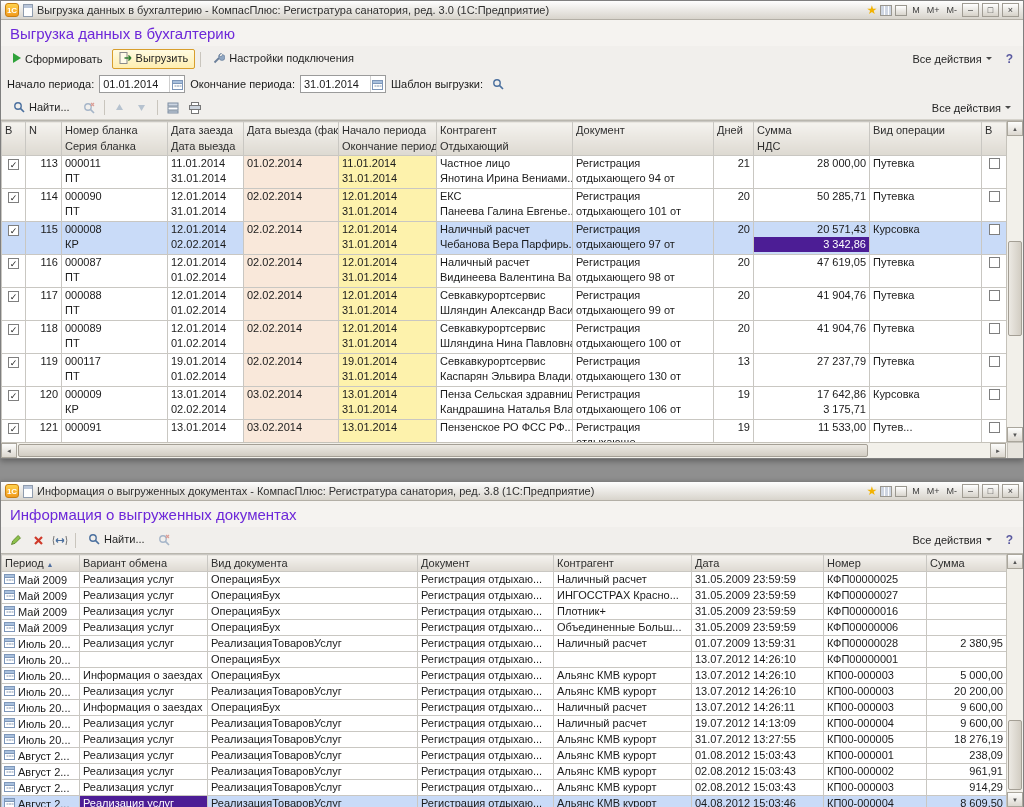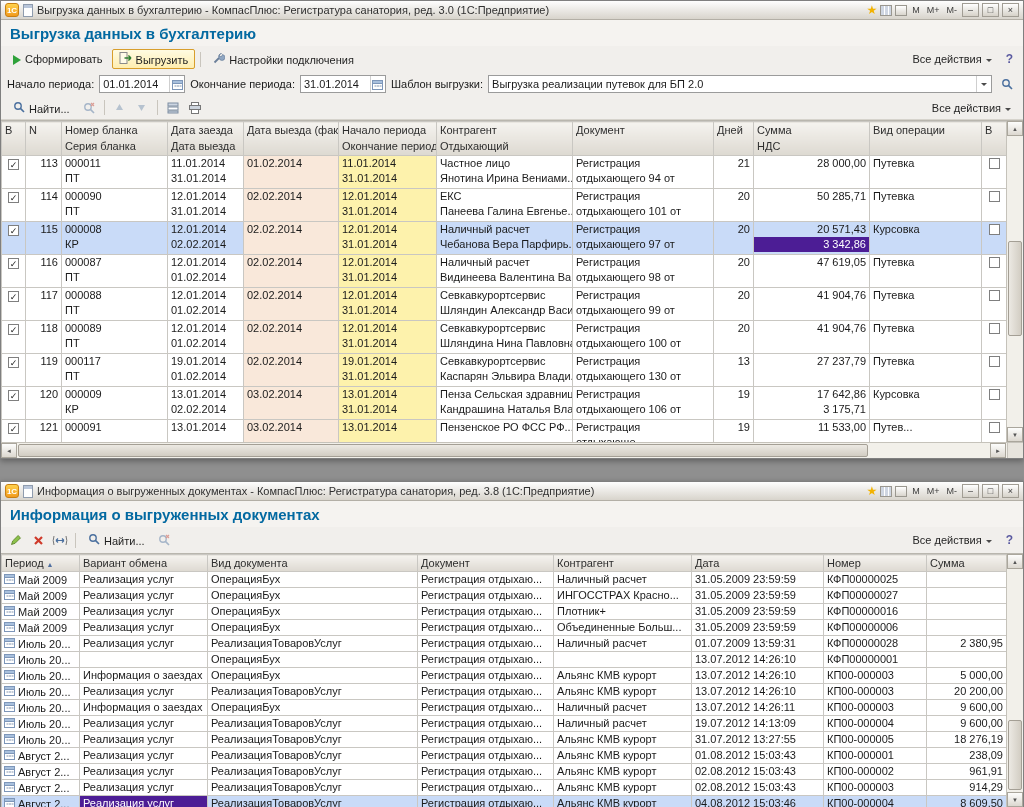--- a/index.html
+++ b/index.html
@@ -15,25 +15,25 @@
   .formicon{width:10px;height:13px;flex:0 0 auto;background:#fff;border:1px solid #8f9cae;box-shadow:inset 0 3px 0 #b9c6da;}
   .title{font-size:11px;color:#2f2f2f;white-space:nowrap;overflow:hidden;}
   .winbtns{margin-left:auto;display:flex;align-items:center;gap:3px;flex:0 0 auto;}
   .star{color:#f2b200;font-size:12px;line-height:12px;}
   .svcicon{width:12px;height:11px;border:1px solid #9a978f;background:linear-gradient(#fff,#d9d5cd);display:inline-block;}
   .svcicon.grid{background:repeating-linear-gradient(90deg,#cfd6e2 0 3px,#ffffff 3px 4px);}
   .mbtn{font-size:9px;color:#3c3c3c;padding:0 2px;}
   .wbtn{width:17px;height:14px;border:1px solid #a19d94;background:linear-gradient(#ffffff,#d6d2c9);font-size:9px;line-height:12px;text-align:center;color:#3c3c3c;}
 
   .heading{height:26px;display:flex;align-items:center;padding:0 9px;background:#f5f3f0;}
-  .heading span{font-size:15px;font-weight:bold;color:#0369a1;white-space:nowrap;}
+  .heading span{font-size:15px;font-weight:normal;color:#6d28d9;white-space:nowrap;}
 
   .cmdbar,.findbar{height:26px;display:flex;align-items:center;gap:2px;padding:0 5px;background:#f1efec;}
   .findbar{height:24px;border-bottom:1px solid #d6d3cc;}
-  .tbtn{display:flex;align-items:flex-end;gap:4px;padding:2px 6px;border:1px solid transparent;border-radius:2px;font-size:11px;color:#1f1f1f;white-space:nowrap;}
+  .tbtn{display:flex;align-items:flex-start;gap:4px;padding:2px 6px;border:1px solid transparent;border-radius:2px;font-size:11px;color:#1f1f1f;white-space:nowrap;}
   .tbtn.hl{background:linear-gradient(#fffbe2,#ffeeb0);border-color:#d89e2c;}
   .iconbtn{width:20px;height:18px;display:flex;align-items:center;justify-content:center;border:1px solid transparent;}
   .dim{opacity:.45;}
   .sep{width:1px;height:15px;background:#c9c5bd;margin:0 3px;flex:0 0 auto;}
   .spacer{flex:1;}
   .caret{width:0;height:0;border:3.5px solid transparent;border-top-color:#4a4a4a;margin-top:4px;}
   .play{width:0;height:0;border-left:8px solid #2fa23a;border-top:5px solid transparent;border-bottom:5px solid transparent;}
   .helpq{font-weight:bold;color:#5a5aa0;padding:0 5px;font-size:12px;}
 
   .filters{height:24px;display:flex;align-items:center;gap:5px;padding:0 6px;background:#f1efec;}
@@ -154,26 +154,20 @@
           <svg width="11" height="11" viewBox="0 0 11 11">
             <rect x="0.5" y="1.5" width="10" height="9" fill="#ffffff" stroke="#7d96b9"></rect>
             <rect x="0.5" y="1.5" width="10" height="3" fill="#a8c0dd" stroke="#7d96b9"></rect>
             <rect x="2.5" y="6" width="2" height="2" fill="#c2cbd8"></rect>
             <rect x="5" y="6" width="2" height="2" fill="#c2cbd8"></rect>
             <rect x="7.5" y="6" width="2" height="2" fill="#c2cbd8"></rect>
           </svg>
         </span>
     </span>
     <span class="flabel">Шаблон выгрузки:</span>
-    <span class="input tmpl">
-      <span class="val">Выгрузка реализации путевок для БП 2.0</span>
-      <span class="dbtn">
-          <span class="caret"></span>
-        </span>
-    </span>
     <span class="iconbtn">
         <svg width="12" height="12" viewBox="0 0 12 12">
           <circle cx="5" cy="5" r="3.2" fill="none" stroke="#4a6f9e" stroke-width="1.4"></circle>
           <line x1="7.4" y1="7.4" x2="11" y2="11" stroke="#4a6f9e" stroke-width="1.6"></line>
         </svg>
       </span>
   </div>
 
   <div class="findbar">
     <span class="tbtn">

